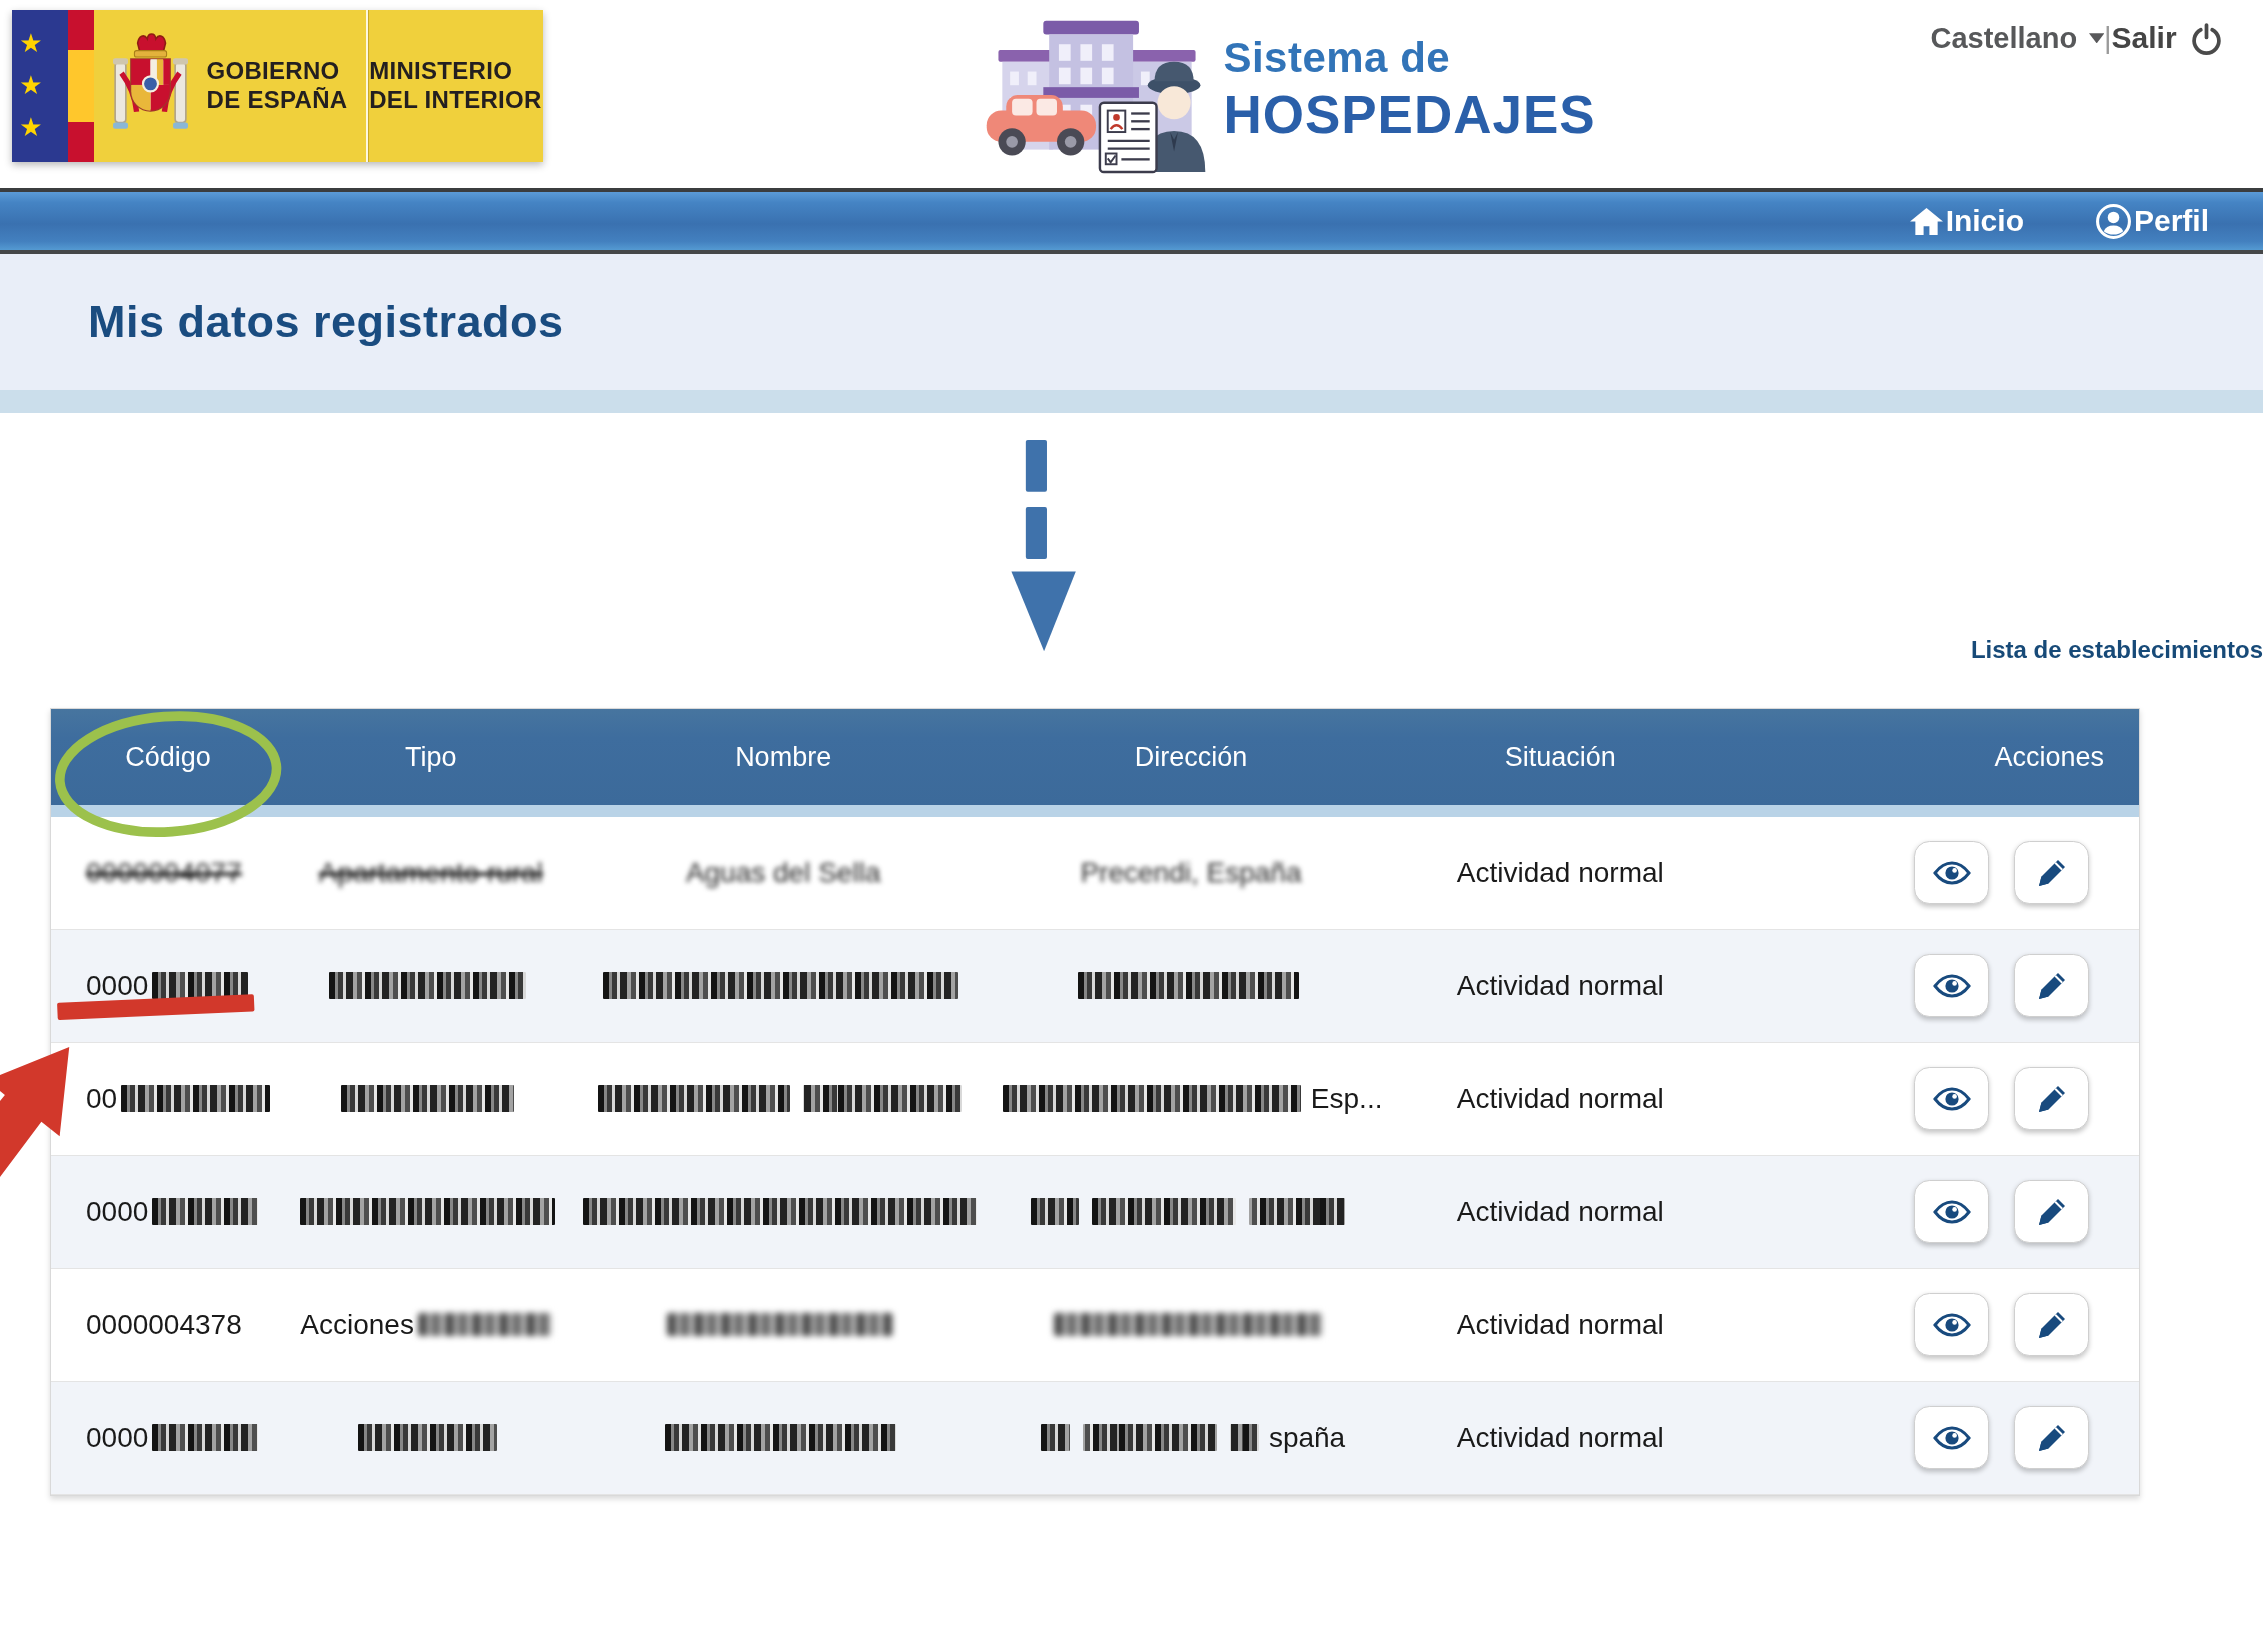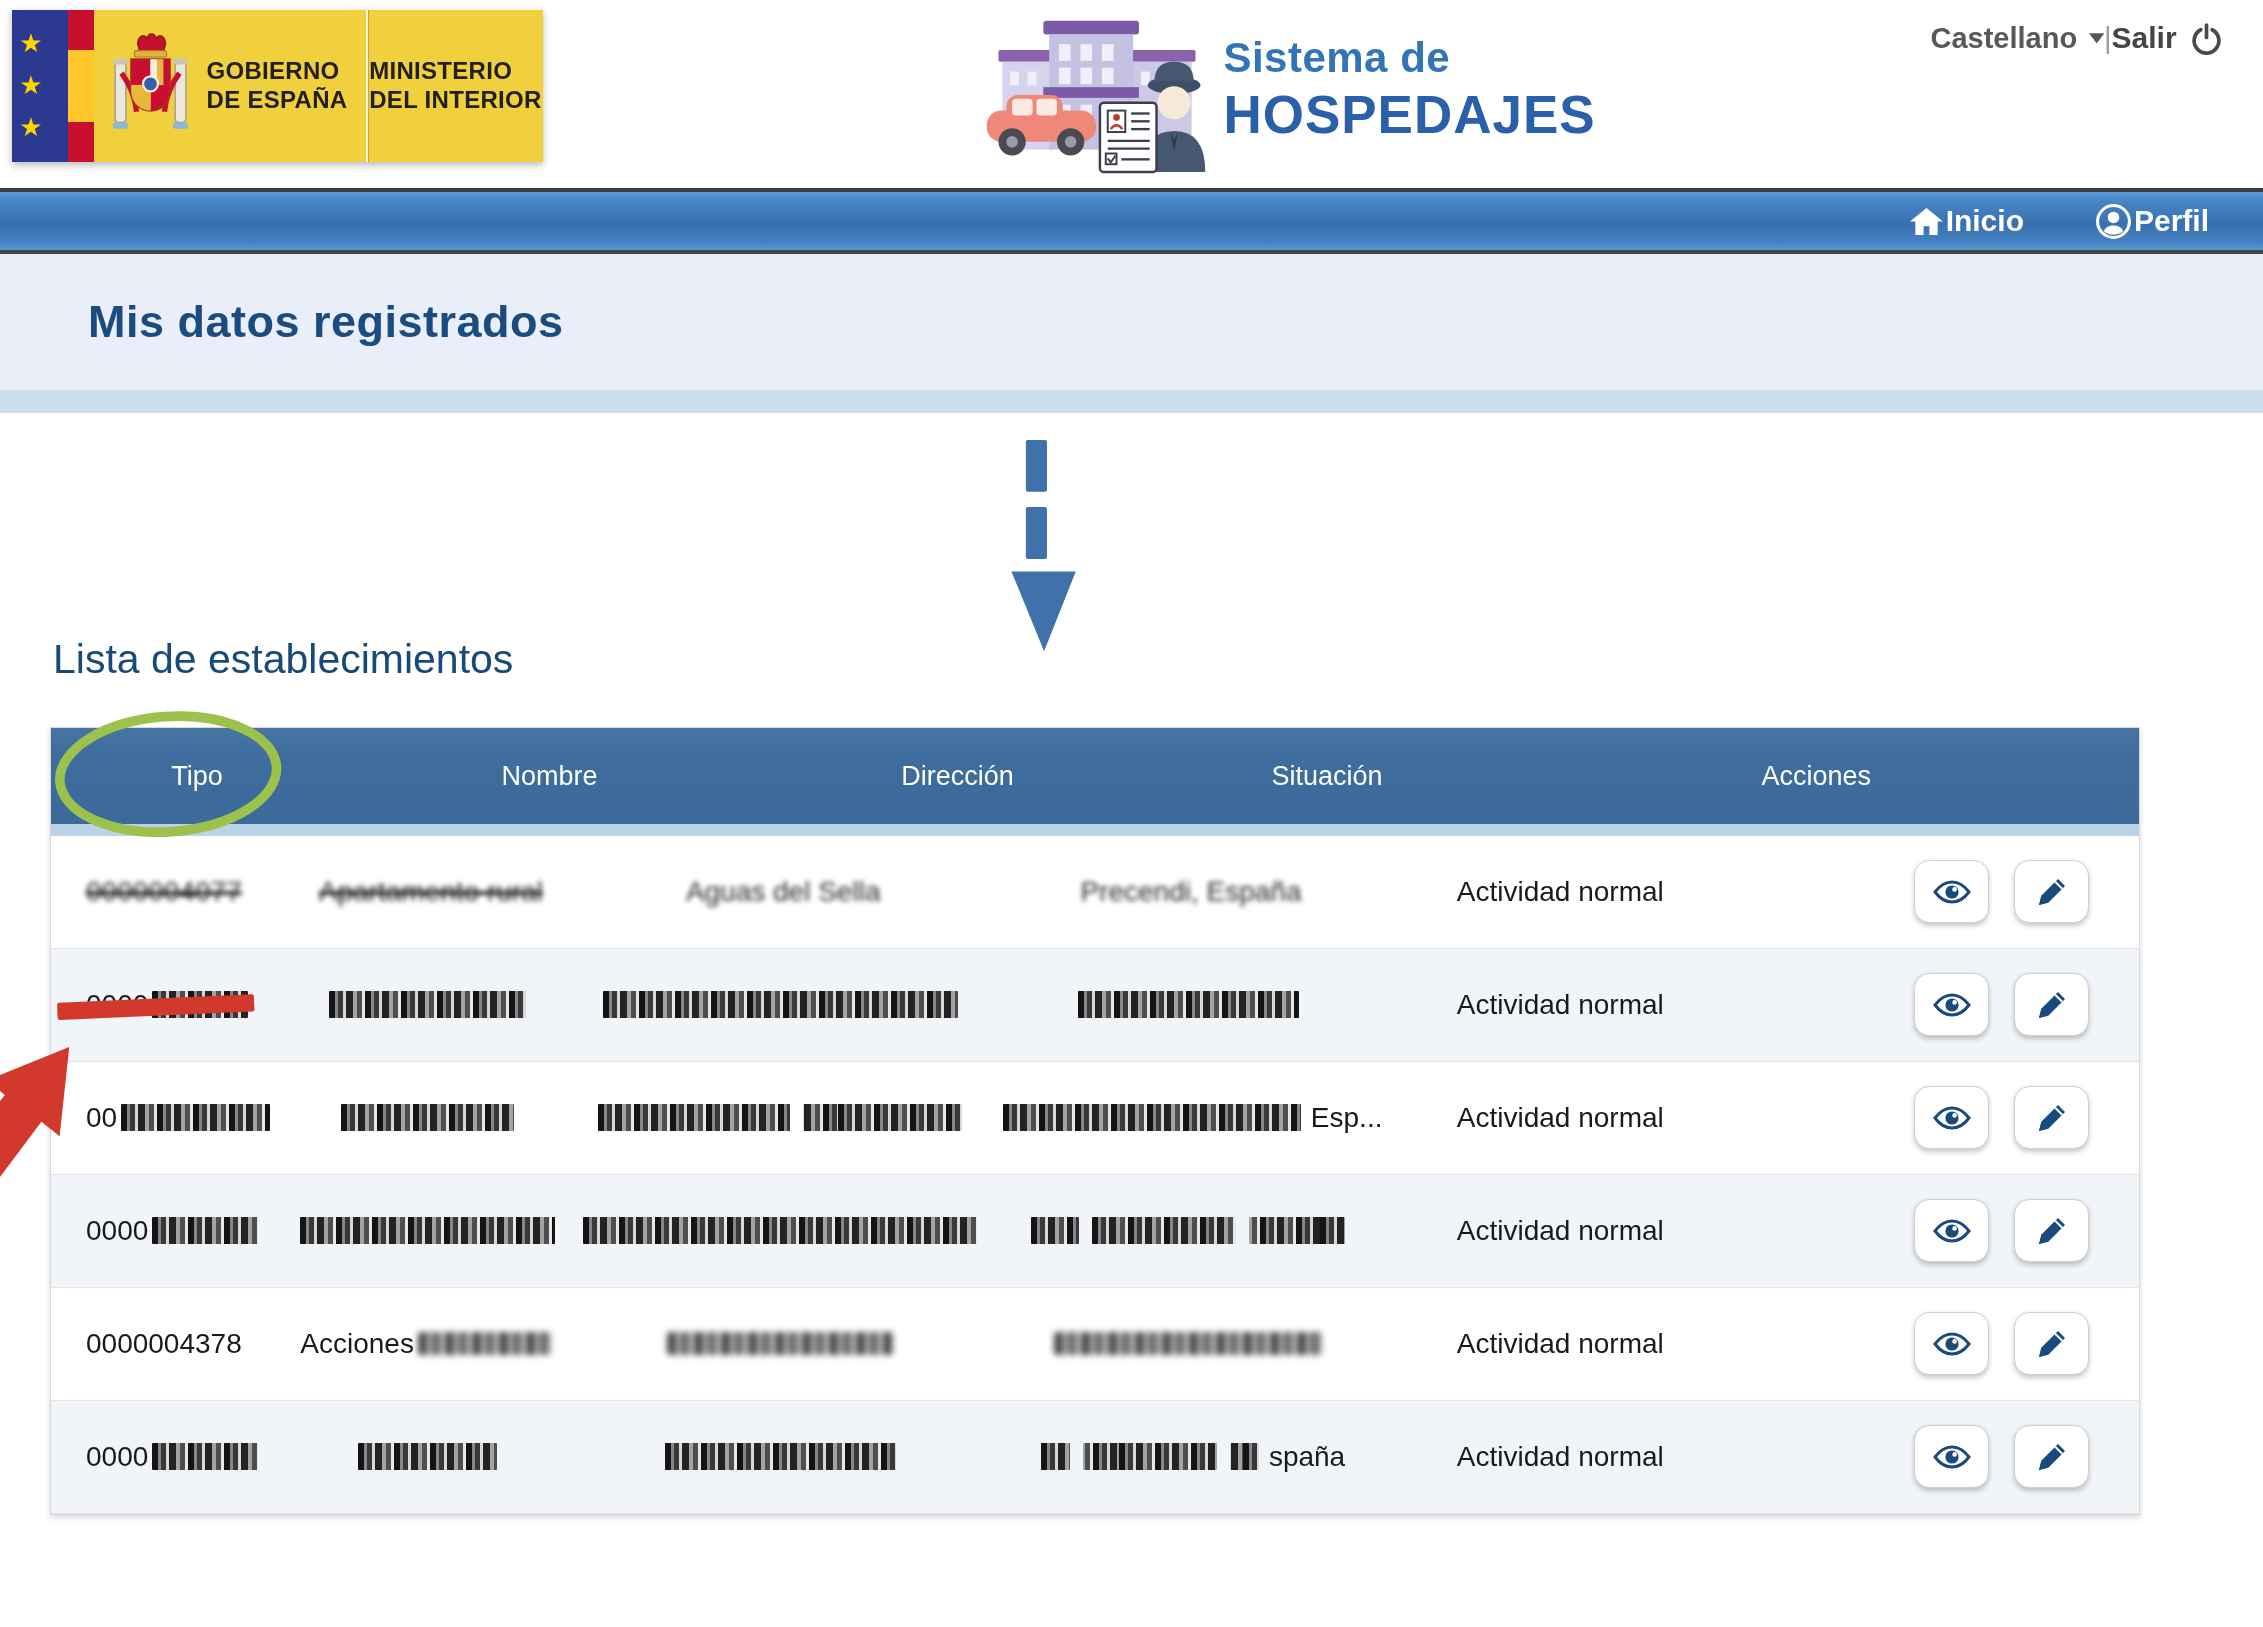--- a/index.html
+++ b/index.html
@@ -39,21 +39,21 @@
   .nav-item { display:flex; align-items:center; gap:2px; color:#fff; font-weight:bold;
     font-size:30px; cursor:pointer; text-decoration:none; }
 
   
   .title-band { height:136px; background:#e9eef8; display:flex; align-items:center; }
   .title-band h1 { margin-left:88px; font-size:45px; font-weight:bold; color:#1a4c80; letter-spacing:0.5px; }
   .title-strip { height:23px; background:#cbdeeb; }
 
   
   .content { padding-top:223px; }
-  .section-title { margin-left:53px; font-size:41px; font-weight:normal; color:#174a78; }
+  .section-title { margin-left:53px; font-size:24px; font-weight:bold; color:#174a78;text-align:right; }
 
   .table { width:2090px; margin:44px 0 0 50px; border:1px solid #d9d9d9;
     box-shadow:0 2.9px 5.8px rgba(0,0,0,.15); background:#fff; }
   .thead { display:flex; height:96px; background:#3e6d9e;
     background:linear-gradient(180deg,#47759f 0%,#3e6d9e 30%,#3c6a9a 100%); }
   .hcell { display:flex; align-items:center; justify-content:center;
     color:#fff; font-size:27px; }
   .head-strip { height:11.5px; background:#b9d3e7; }
   .trow { display:flex; height:113px; background:#fff; border-bottom:1px solid #e4e4e4; }
   .trow.alt { background:#f1f4f9; }
@@ -232,20 +232,21 @@
   <div class="title-band">
     <h1>Mis datos registrados</h1>
   </div>
   <div class="title-strip"></div>
 
   <div class="content">
     <h2 class="section-title">Lista de establecimientos</h2>
 
     <div class="table">
       <div class="thead" id="thead">
+          <div class="hcell col0">Código</div>
           <div class="hcell col1">Tipo</div>
           <div class="hcell col2">Nombre</div>
           <div class="hcell col3">Dirección</div>
           <div class="hcell col4">Situación</div>
           <div class="hcell col5">Acciones</div>
         </div>
       <div class="head-strip"></div>
       <div id="tbody">
           <div class="trow">
             <div class="cell col0">

